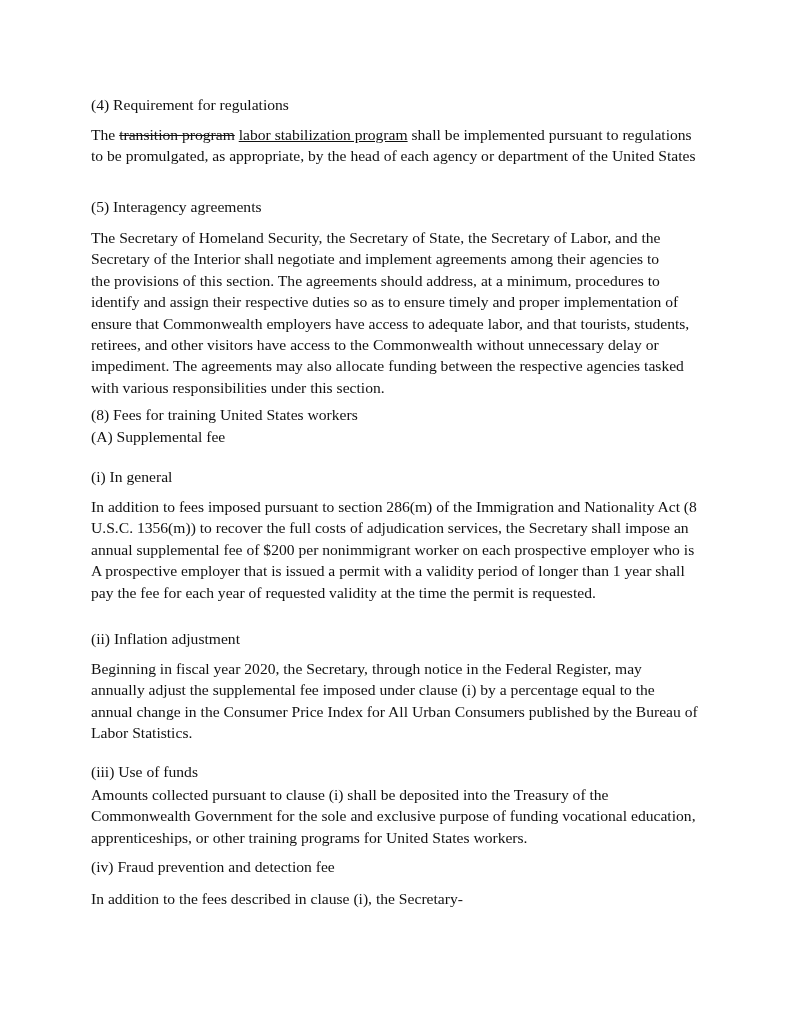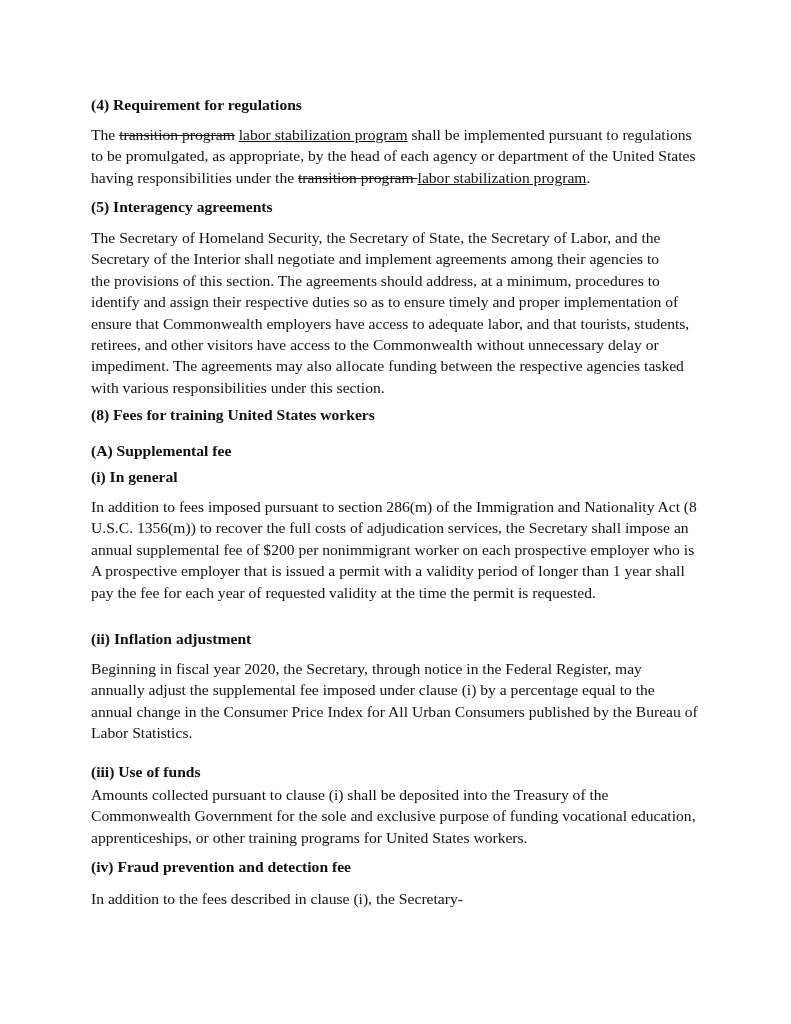--- a/index.html
+++ b/index.html
@@ -2,52 +2,51 @@
 <html><head>
   <meta charset="utf-8">
   <style>
     html, body { margin: 0; padding: 0; background: #ffffff; }
     body {
       width: 791px; height: 1024px; overflow: hidden; position: relative;
       font-family: "Liberation Serif", "DejaVu Serif", serif;
       color: #111111;
     }
     .page { position: absolute; left: 91px; top: 91px; width: 622px; }
-    .h { font-weight: bold; font-size: 15.6px; line-height: 20px; margin: 0; position: absolute; left: 0; white-space: nowrap; }
+    .h { font-weight: normal; font-size: 15.6px; line-height: 20px; margin: 0; position: absolute; left: 0; white-space: nowrap; }
     .p { font-size: 15.6px; line-height: 21.4px; margin: 0; position: absolute; left: 0; width: 625px; }
     .line { display: block; white-space: nowrap; }
     del { text-decoration: line-through; }
     ins { text-decoration: underline; }
   </style>
 </head>
 <body>
 
 <div class="page">
 
   <p class="h" style="top:4px">(4) Requirement for regulations</p>
   <div class="p" style="top:33px">
     <span class="line"><span>The </span><del>transition program</del><span> </span><ins>labor stabilization program</ins><span> shall be implemented pursuant to regulations</span></span>
     <span class="line">to be promulgated, as appropriate, by the head of each agency or department of the United States</span>
-    <span class="line"><span>having responsibilities under the </span><del>transition program </del><ins>labor stabilization program</ins><span>.</span></span>
   </div>
 
   <p class="h" style="top:106px">(5) Interagency agreements</p>
   <div class="p" style="top:136px">
     <span class="line">The Secretary of Homeland Security, the Secretary of State, the Secretary of Labor, and the</span>
     <span class="line">Secretary of the Interior shall negotiate and implement agreements among their agencies to</span>
     <span class="line">the provisions of this section. The agreements should address, at a minimum, procedures to</span>
     <span class="line">identify and assign their respective duties so as to ensure timely and proper implementation of</span>
     <span class="line">ensure that Commonwealth employers have access to adequate labor, and that tourists, students,</span>
     <span class="line">retirees, and other visitors have access to the Commonwealth without unnecessary delay or</span>
     <span class="line">impediment. The agreements may also allocate funding between the respective agencies tasked</span>
     <span class="line">with various responsibilities under this section.</span>
   </div>
 
   <p class="h" style="top:314px">(8) Fees for training United States workers</p>
-  <p class="h" style="top:350px">(A) Supplemental fee</p>
+  <p class="h" style="top:336px">(A) Supplemental fee</p>
   <p class="h" style="top:376px">(i) In general</p>
   <div class="p" style="top:405px">
     <span class="line">In addition to fees imposed pursuant to section 286(m) of the Immigration and Nationality Act (8</span>
     <span class="line">U.S.C. 1356(m)) to recover the full costs of adjudication services, the Secretary shall impose an</span>
     <span class="line">annual supplemental fee of $200 per nonimmigrant worker on each prospective employer who is</span>
     <span class="line">A prospective employer that is issued a permit with a validity period of longer than 1 year shall</span>
     <span class="line">pay the fee for each year of requested validity at the time the permit is requested.</span>
   </div>
 
   <p class="h" style="top:538px">(ii) Inflation adjustment</p>

